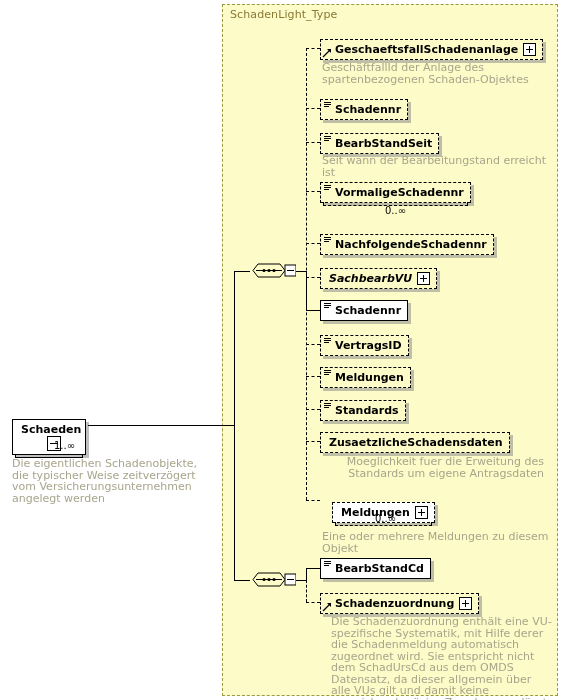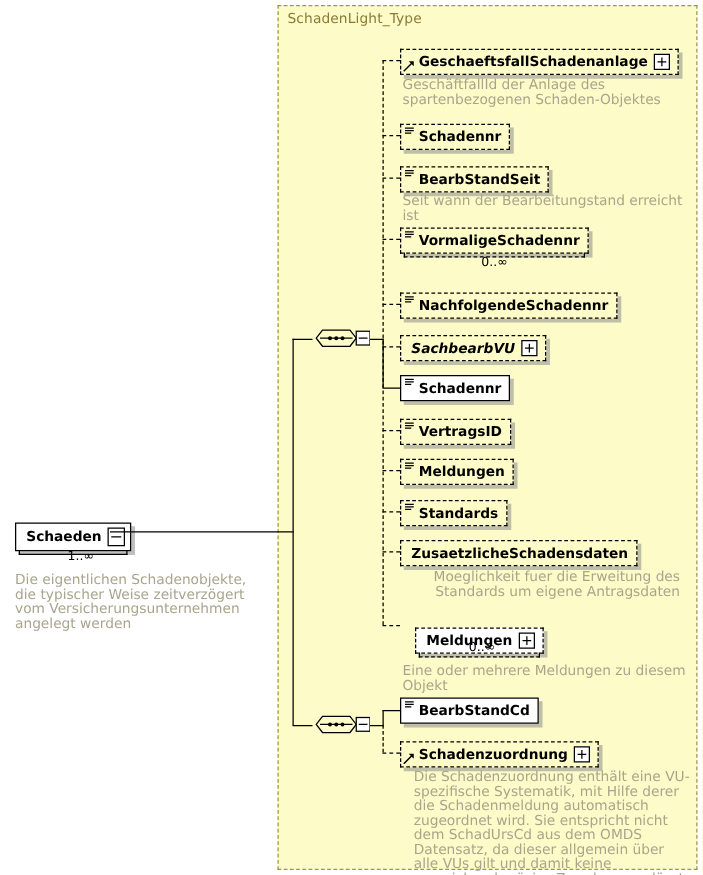--- a/index.html
+++ b/index.html
@@ -80,20 +80,21 @@
     font-family:"DejaVu Sans","Liberation Sans",sans-serif;font-weight:normal;
   }
 
   
   .root-wrap{position:absolute;left:12px;top:418px;}
   .rootbox{
     position:relative;display:inline-flex;align-items:center;
     background:#ffffff;border:1px solid #000;
     padding:3px 4px 3px 8px;font-size:11px;font-weight:bold;
     box-shadow:3px 3px 0 0 rgba(140,140,140,.55);
+    flex-direction:column;
   }
   .rootbox::after{
     content:"";position:absolute;left:2px;right:2px;bottom:-4px;height:3px;
     border-bottom:1px solid #000;border-left:1px solid #000;border-right:1px solid #000;
   }
   .root-annot{position:absolute;left:12px;top:458px;width:205px;}
 
   
   .seq{position:absolute;width:46px;height:24px;}
 

